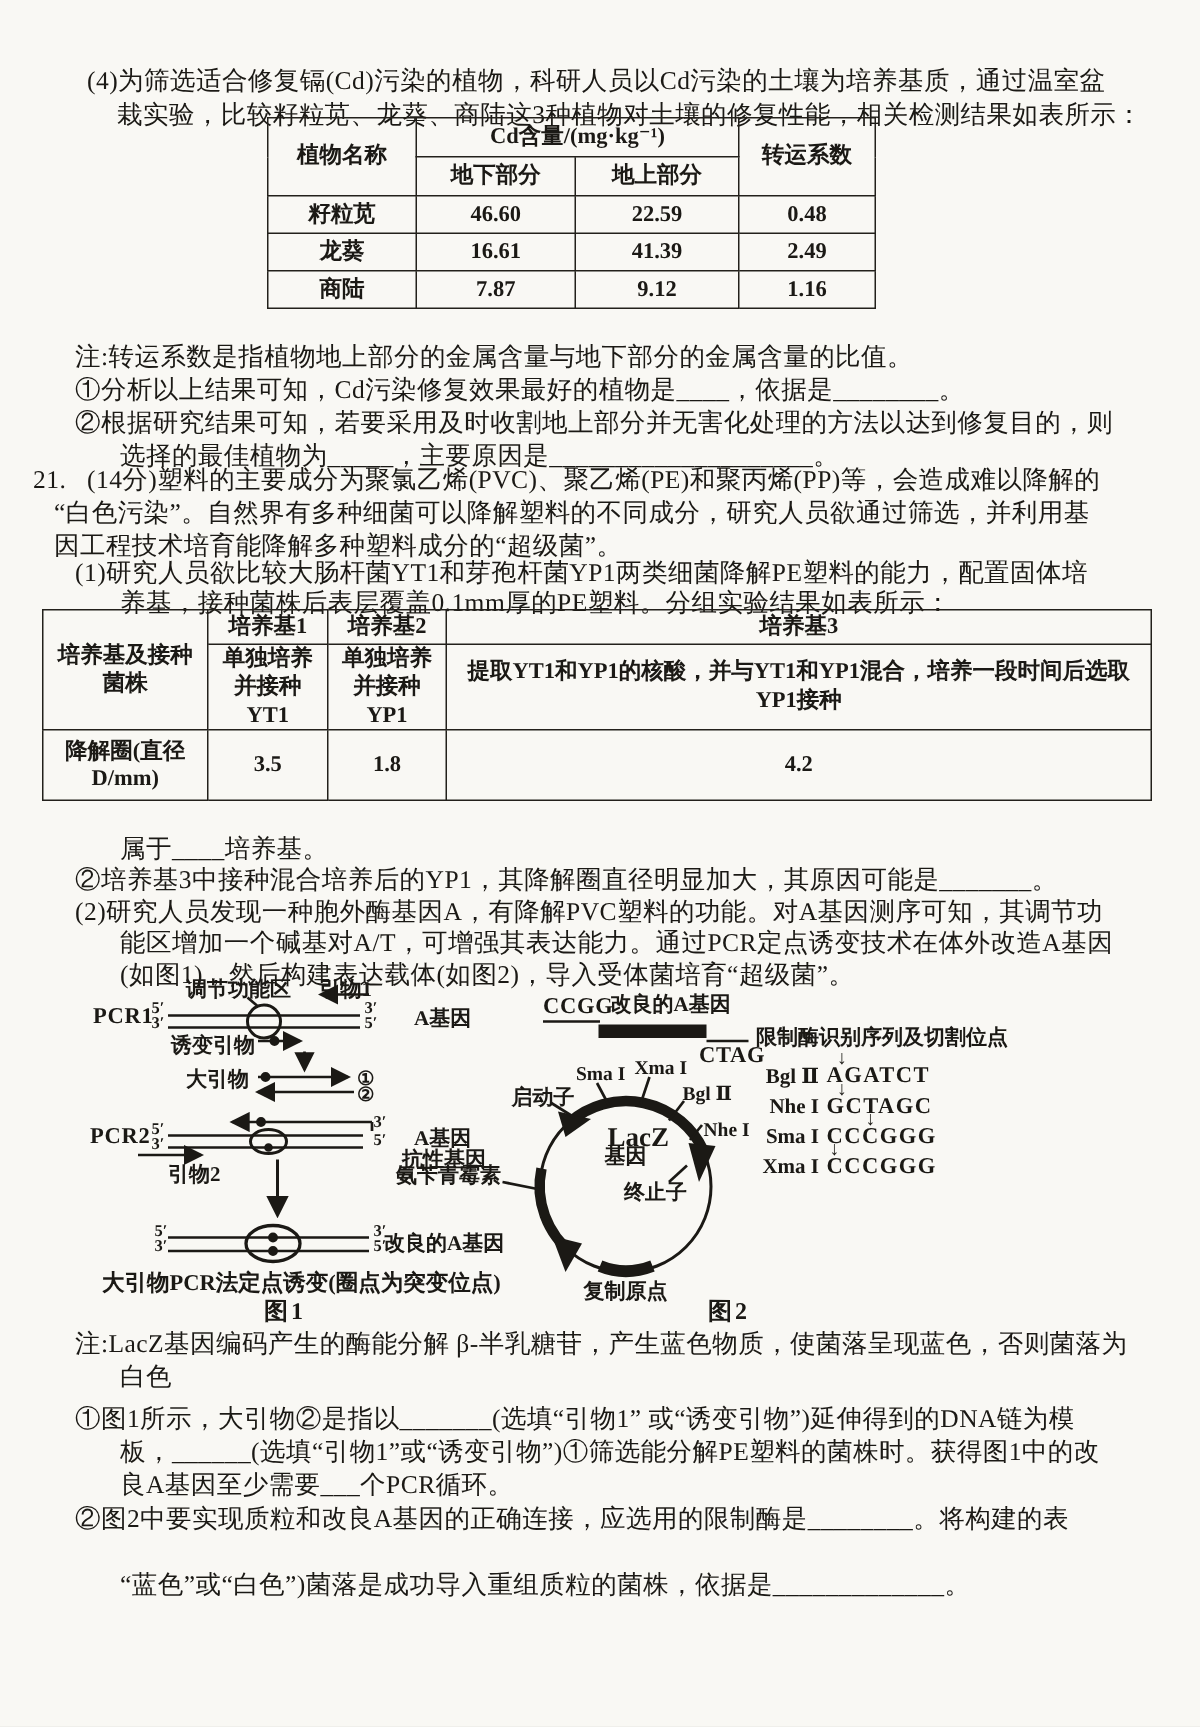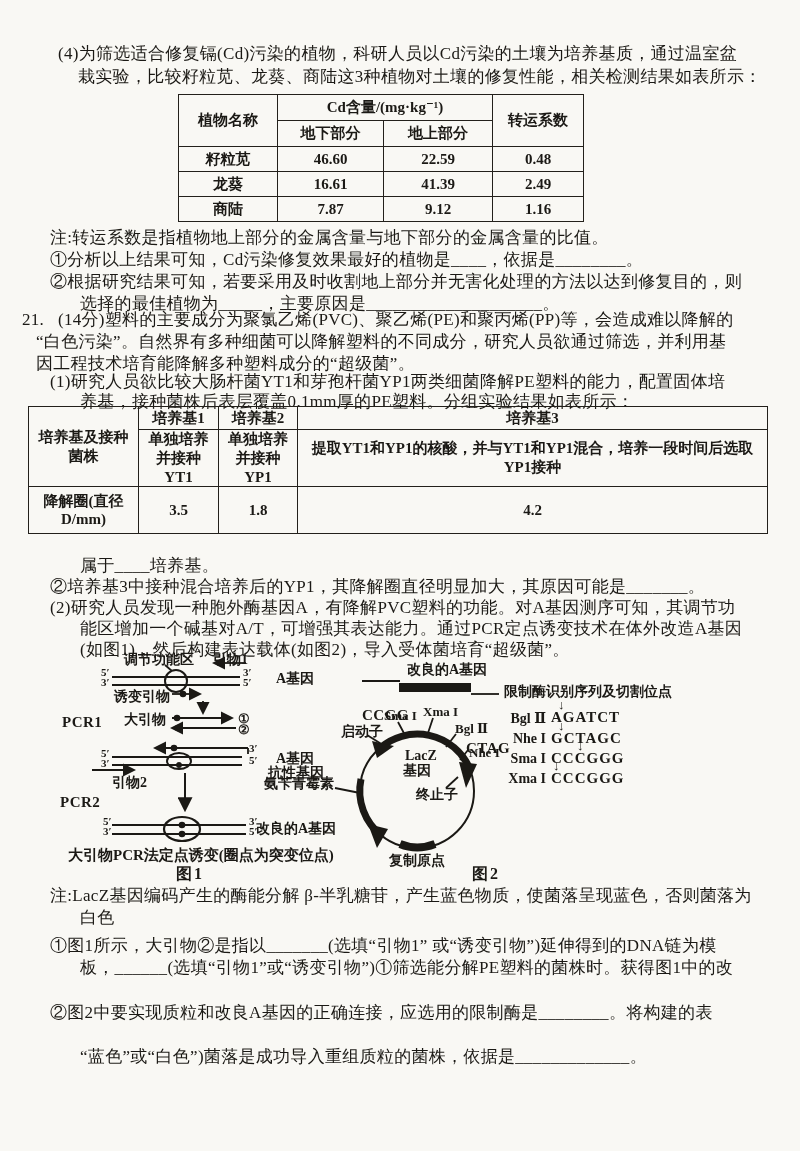--- a/index.html
+++ b/index.html
@@ -3,29 +3,29 @@
 <meta charset="utf-8">
 <style>
   html,body{margin:0;padding:0;background:#e8e8e6;}
   .page{position:relative;width:800px;height:1151px;background:#f9f8f4;overflow:hidden;
         font-family:"Liberation Serif","DejaVu Serif",serif;color:#1b1915;}
   .ln{position:absolute;white-space:nowrap;font-size:17px;font-weight:400;
       line-height:20px;letter-spacing:.3px;}
   .fl{position:absolute;white-space:nowrap;font-weight:700;}
   .cjk14{font-size:14px;}
   .cjk15{font-size:15px;}
-  .lat15{font-size:15px;letter-spacing:.5px;margin-top:44px;}
+  .lat15{font-size:15px;letter-spacing:.5px;}
   .prime{font-size:11px;letter-spacing:0;}
   .circnum{font-size:13px;}
   .seq{font-size:15px;letter-spacing:1px;}
   .figlabel{font-size:16px;letter-spacing:2px;}
   table{border-collapse:collapse;position:absolute;table-layout:fixed;background:transparent;}
   td{border:1.7px solid #23201b;text-align:center;vertical-align:middle;
      font-size:15px;font-weight:700;padding:0 3px;line-height:1.25;}
-  .t1{left:178px;top:94px;width:405px;padding-left:41px;}
+  .t1{left:178px;top:78px;width:405px;padding-left:41px;}
   .t2{left:28px;top:406px;width:739px;}
   svg.fig{position:absolute;left:0;top:645px;}
   .footer{position:absolute;left:0;top:1093px;width:800px;text-align:center;
           font-size:17px;font-weight:700;letter-spacing:2px;}
   .cutarrow{position:absolute;font-size:13px;font-weight:700;line-height:12px;}
 </style>
 </head>
 <body>
 
 <div class="page">
@@ -206,21 +206,21 @@
 
   <div class="fl lat15" style="left:362px;top:663px">CCGG</div>
   <div class="fl cjk14" style="left:407px;top:661px">改良的A基因</div>
   <div class="fl lat15" style="left:466px;top:696px">CTAG</div>
   <div class="fl cjk14" style="left:504px;top:683px">限制酶识别序列及切割位点</div>
   <div class="fl cjk14" style="left:341px;top:723px">启动子</div>
   <div class="fl" style="left:384px;top:708px;font-size:13px">Sma I</div>
   <div class="fl" style="left:423px;top:704px;font-size:13px">Xma I</div>
   <div class="fl" style="left:455px;top:721px;font-size:13px">Bgl Ⅱ</div>
   <div class="fl" style="left:469px;top:745px;font-size:13px">Nhe I</div>
-  <div class="fl" style="left:405px;top:748px;font-size:14px">LacZ</div>
+  <div class="fl" style="left:405px;top:748px;font-size:18px">LacZ</div>
   <div class="fl cjk14" style="left:403px;top:762px">基因</div>
   <div class="fl cjk14" style="left:416px;top:786px">终止子</div>
   <div class="fl cjk14" style="left:264px;top:775px">氨苄青霉素</div>
   <div class="fl cjk14" style="left:268px;top:764px">抗性基因</div>
   <div class="fl cjk14" style="left:389px;top:852px">复制原点</div>
   <div class="fl figlabel" style="left:472px;top:864px">图2</div>
 
   <div class="fl" style="left:502px;top:710px;width:44px;text-align:right;font-size:14px">Bgl Ⅱ</div>
   <div class="fl seq" style="left:551px;top:709px">AGATCT</div>
   <div class="cutarrow" style="left:558px;top:699px">↓</div>
@@ -234,16 +234,17 @@
   <div class="cutarrow" style="left:577px;top:740px">↓</div>
 
   <div class="fl" style="left:502px;top:771px;width:44px;text-align:right;font-size:14px">Xma I</div>
   <div class="fl seq" style="left:551px;top:770px">CCCGGG</div>
   <div class="cutarrow" style="left:553px;top:760px">↓</div>
 
   <div class="ln" style="left:50px;top:886px">注:LacZ基因编码产生的酶能分解 β-半乳糖苷，产生蓝色物质，使菌落呈现蓝色，否则菌落为</div>
   <div class="ln" style="left:80px;top:908px">白色</div>
   <div class="ln" style="left:50px;top:936px">①图1所示，大引物②是指以_______(选填“引物1” 或“诱变引物”)延伸得到的DNA链为模</div>
   <div class="ln" style="left:80px;top:958px">板，______(选填“引物1”或“诱变引物”)①筛选能分解PE塑料的菌株时。获得图1中的改</div>
+  <div class="ln" style="left:80px;top:980px">良A基因至少需要___个PCR循环。</div>
   <div class="ln" style="left:50px;top:1003px">②图2中要实现质粒和改良A基因的正确连接，应选用的限制酶是________。将构建的表</div>
   <div class="ln" style="left:80px;top:1047px">“蓝色”或“白色”)菌落是成功导入重组质粒的菌株，依据是_____________。</div>
 
 </div>
 
 </body></html>

